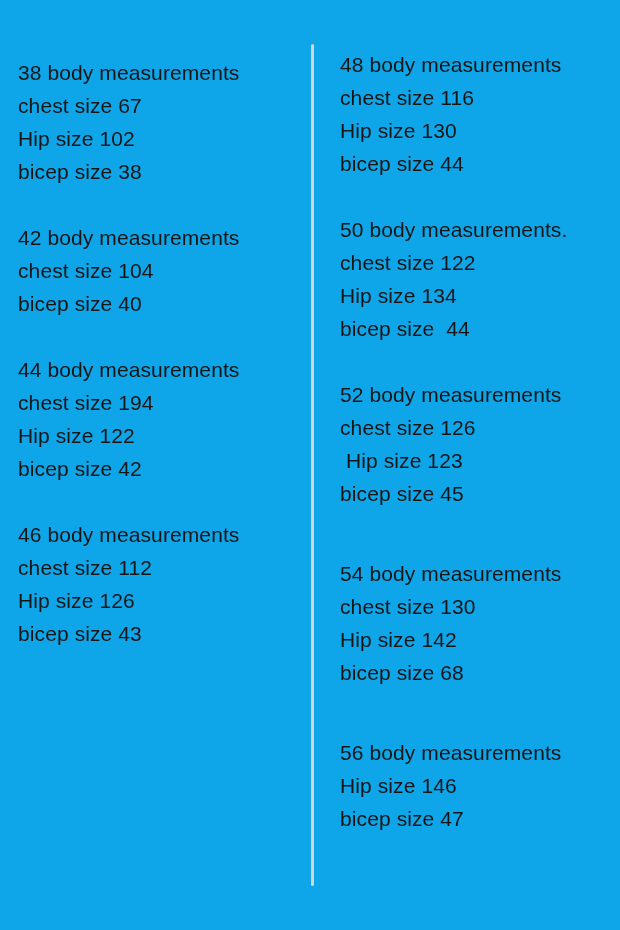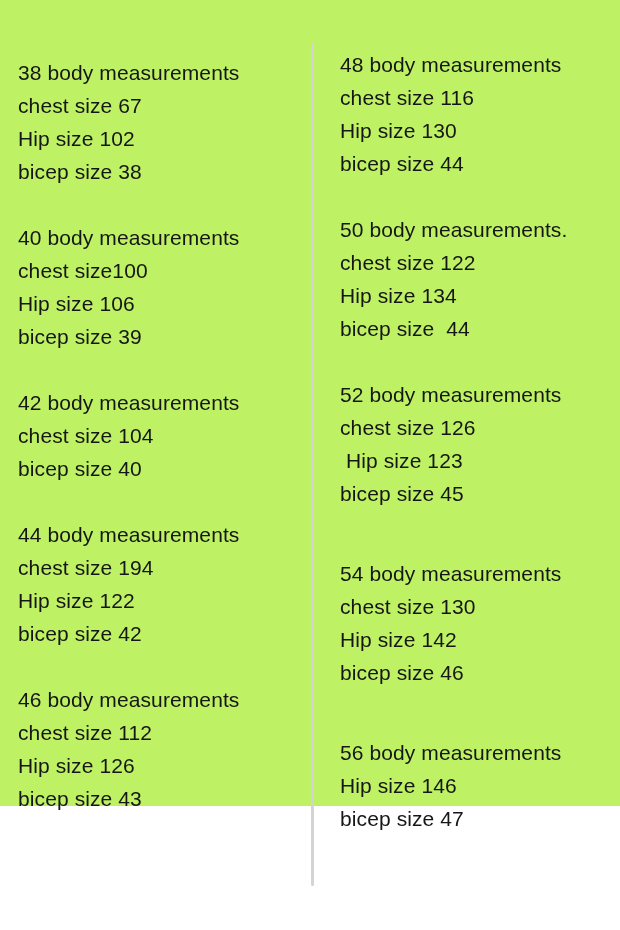--- a/index.html
+++ b/index.html
@@ -10,23 +10,23 @@
   body {
     width: 620px;
     height: 930px;
     font-family: "Liberation Sans", sans-serif;
     color: #1a1a1a;
     overflow: hidden;
     position: relative;
   }
   .page {
     width: 620px;
-    height: 806px;
+    height: 930px;
     position: relative;
-    background: #bef264;
+    background: #0ea5e9;
     box-sizing: border-box;
   }
   .columns {
     display: flex;
     flex-direction: row;
     height: 100%;
     position: relative;
   }
   .column {
     position: relative;
@@ -77,26 +77,20 @@
 
     <div class="column col-left">
 
       <div class="block">
         <div class="line">38 body measurements</div>
         <div class="line">chest size 67</div>
         <div class="line">Hip size 102</div>
         <div class="line">bicep size 38</div>
       </div>
 
-      <div class="block">
-        <div class="line">40 body measurements</div>
-        <div class="line">chest size100</div>
-        <div class="line">Hip size 106</div>
-        <div class="line">bicep size 39</div>
-      </div>
 
       <div class="block">
         <div class="line">42 body measurements</div>
         <div class="line">chest size 104</div>
         <div class="line">bicep size 40</div>
       </div>
 
       <div class="block">
         <div class="line">44 body measurements</div>
         <div class="line">chest size 194</div>
@@ -135,21 +129,21 @@
         <div class="line">52 body measurements</div>
         <div class="line">chest size 126</div>
         <div class="line"> Hip size 123</div>
         <div class="line">bicep size 45</div>
       </div>
 
       <div class="block gap-lg">
         <div class="line">54 body measurements</div>
         <div class="line">chest size 130</div>
         <div class="line">Hip size 142</div>
-        <div class="line">bicep size 46</div>
+        <div class="line">bicep size 68</div>
       </div>
 
       <div class="block gap-lg">
         <div class="line">56 body measurements</div>
         <div class="line">Hip size 146</div>
         <div class="line">bicep size 47</div>
       </div>
 
     </div>
 

